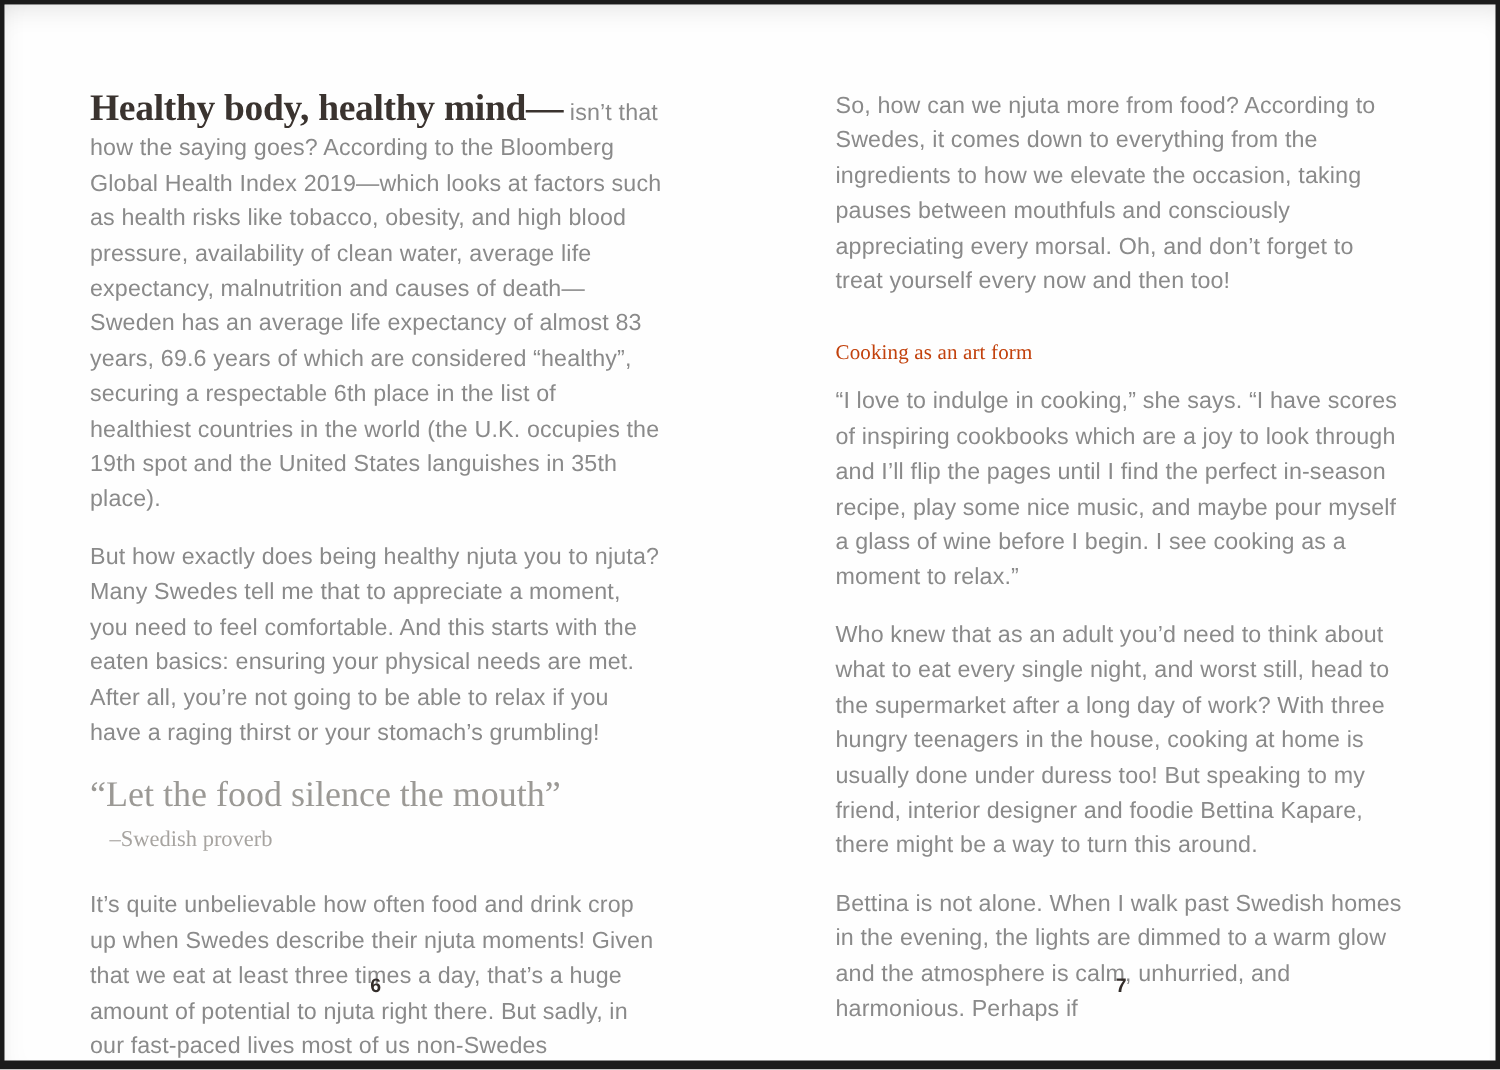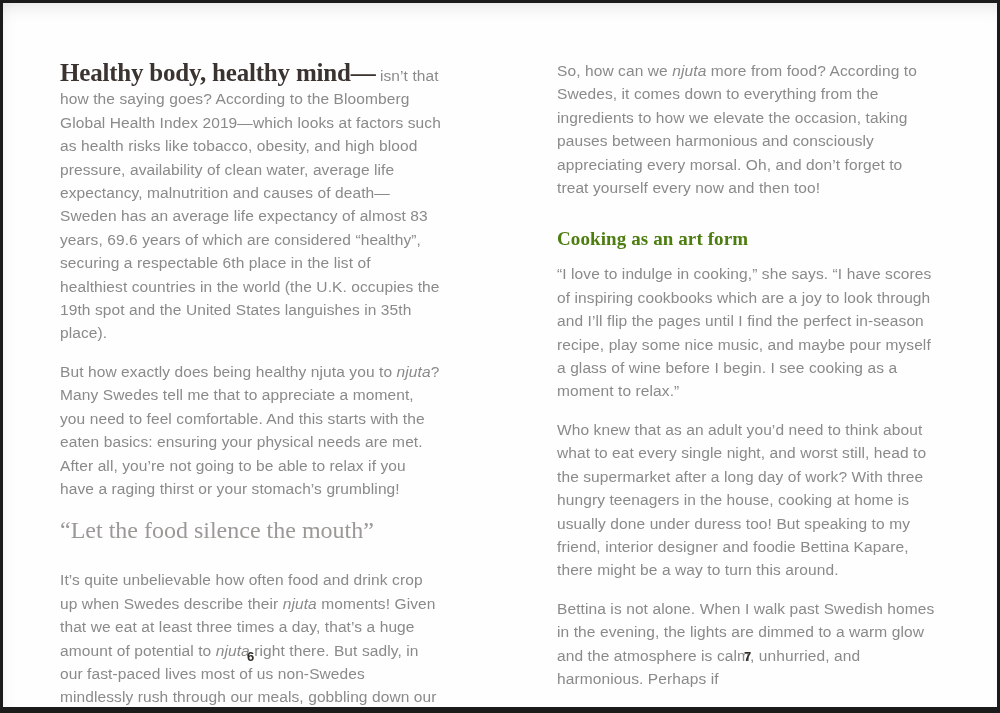--- a/index.html
+++ b/index.html
@@ -26,44 +26,44 @@
   .col { width: 381px; }
   .body-para {
     font-family: "Liberation Sans", sans-serif;
     font-size: 15.5px;
     line-height: 23.4px;
     color: #8a8a8a;
     letter-spacing: 0.1px;
     margin-bottom: 15px;
     text-align: left;
   }
-  .body-para .it { font-style: italic; }
+  .body-para .it { }
   .runin-head {
     font-family: "Liberation Serif", serif;
     font-weight: bold;
     font-size: 25px;
     line-height: 28px;
     color: #3a332f;
     letter-spacing: -0.2px;
   }
   .section-head {
     font-family: "Liberation Serif", serif;
-    font-weight: bold;
-    font-size: 19px;
-    color: #4d7c0f;
+    font-weight: normal;
+    font-size: 14px;
+    color: #c2410c;
     margin: 24px 0 11px 0;
     letter-spacing: 0.1px;
   }
   .pull-quote {
     font-family: "Liberation Serif", serif;
     font-weight: normal;
     font-size: 24px;
     line-height: 30px;
     color: #9b9995;
-    margin: 0 0 23px 0;
+    margin: 0 0 7px 0;
   }
   .quote-attr {
     font-family: "Liberation Serif", serif;
     font-size: 15px;
     color: #a7a4a0;
     margin: 0 0 23px 13px;
   }
   .page-number {
     position: absolute;
     bottom: 43px;
@@ -87,32 +87,33 @@
     <div class="page">
       <div class="col">
 
         <p class="body-para"><span class="runin-head">Healthy body, healthy mind—</span><span> isn’t that how the saying goes? According to the Bloomberg Global Health Index 2019—which looks at factors such as health risks like tobacco, obesity, and high blood pressure, availability of clean water, average life expectancy, malnutrition and causes of death—Sweden has an average life expectancy of almost 83 years, 69.6 years of which are considered “healthy”, securing a respectable 6th place in the list of healthiest countries in the world (the U.K. occupies the 19th spot and the United States languishes in 35th place).</span></p>
 
         <p class="body-para"><span>But how exactly does being healthy njuta you to </span><span class="it">njuta</span><span>? Many Swedes tell me that to appreciate a moment, you need to feel comfortable. And this starts with the eaten basics: ensuring your physical needs are met. After all, you’re not going to be able to relax if you have a raging thirst or your stomach’s grumbling!</span></p>
 
 
         <p class="pull-quote">“Let the food silence the mouth”</p>
 
+        <p class="quote-attr">–Swedish proverb</p>
 
         <p class="body-para"><span>It’s quite unbelievable how often food and drink crop up when Swedes describe their </span><span class="it">njuta</span><span> moments! Given that we eat at least three times a day, that’s a huge amount of potential to </span><span class="it">njuta</span><span> right there. But sadly, in our fast-paced lives most of us non-Swedes mindlessly rush through our meals, gobbling down our food on the fly!</span></p>
 
       </div>
       <div class="page-number">6</div>
     </div>
 
     <div class="page">
       <div class="col">
 
 
-        <p class="body-para"><span>So, how can we </span><span class="it">njuta</span><span> more from food? According to Swedes, it comes down to everything from the ingredients to how we elevate the occasion, taking pauses between harmonious and consciously appreciating every morsal. Oh, and don’t forget to treat yourself every now and then too!</span></p>
+        <p class="body-para"><span>So, how can we </span><span class="it">njuta</span><span> more from food? According to Swedes, it comes down to everything from the ingredients to how we elevate the occasion, taking pauses between mouthfuls and consciously appreciating every morsal. Oh, and don’t forget to treat yourself every now and then too!</span></p>
 
         <h2 class="section-head rp-head">Cooking as an art form</h2>
 
         <p class="body-para">“I love to indulge in cooking,” she says. “I have scores of inspiring cookbooks which are a joy to look through and I’ll flip the pages until I find the perfect in-season recipe, play some nice music, and maybe pour myself a glass of wine before I begin. I see cooking as a moment to relax.”</p>
 
         <p class="body-para">Who knew that as an adult you’d need to think about what to eat every single night, and worst still, head to the supermarket after a long day of work? With three hungry teenagers in the house, cooking at home is usually done under duress too! But speaking to my friend, interior designer and foodie Bettina Kapare, there might be a way to turn this around.</p>
 
         <p class="body-para">Bettina is not alone. When I walk past Swedish homes in the evening, the lights are dimmed to a warm glow and the atmosphere is calm, unhurried, and harmonious. Perhaps if</p>
 
       </div>

